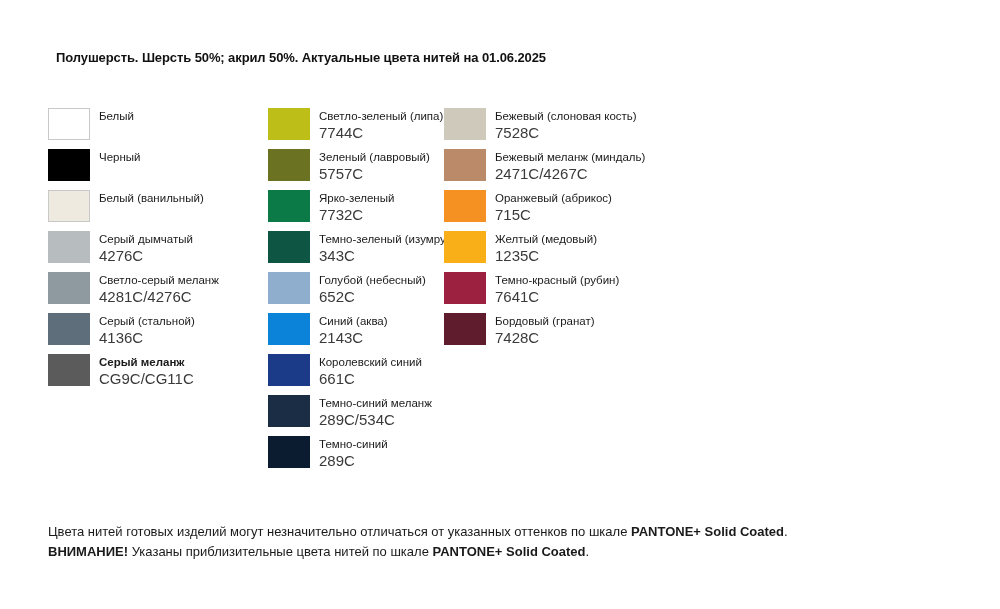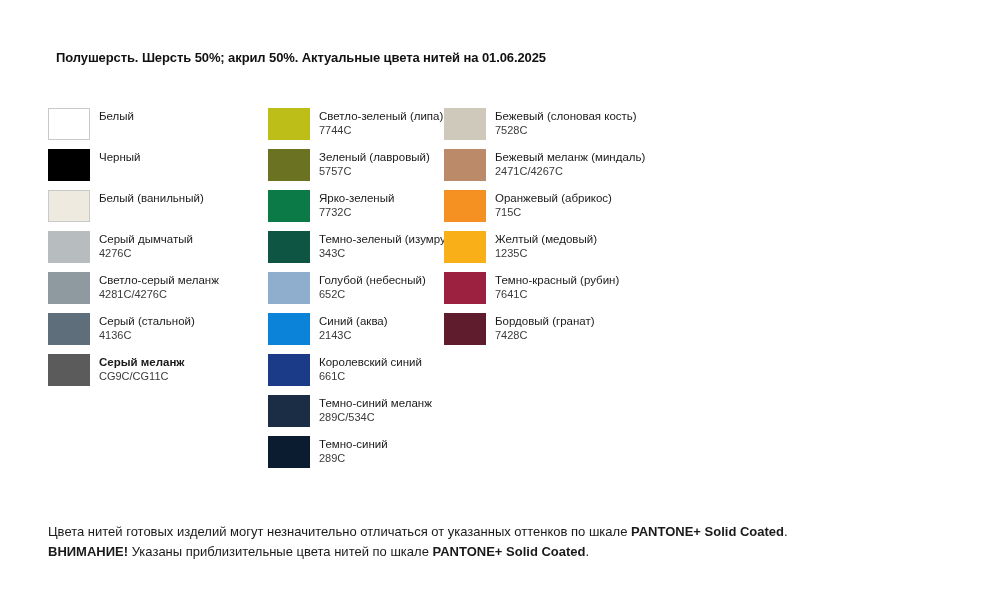--- a/index.html
+++ b/index.html
@@ -69,21 +69,21 @@
   }
   .swatch-name {
     font-size: 11.5px;
     color: #1a1a1a;
     white-space: nowrap;
   }
   .swatch-name.bold {
     font-weight: bold;
   }
   .swatch-code {
-    font-size: 11px;
+    font-size: 15px;
     color: #3a3a3a;
     white-space: nowrap;
   }
   .footer {
     position: absolute;
     left: 48px;
     top: 522px;
     width: 900px;
   }
   .footer-line {

